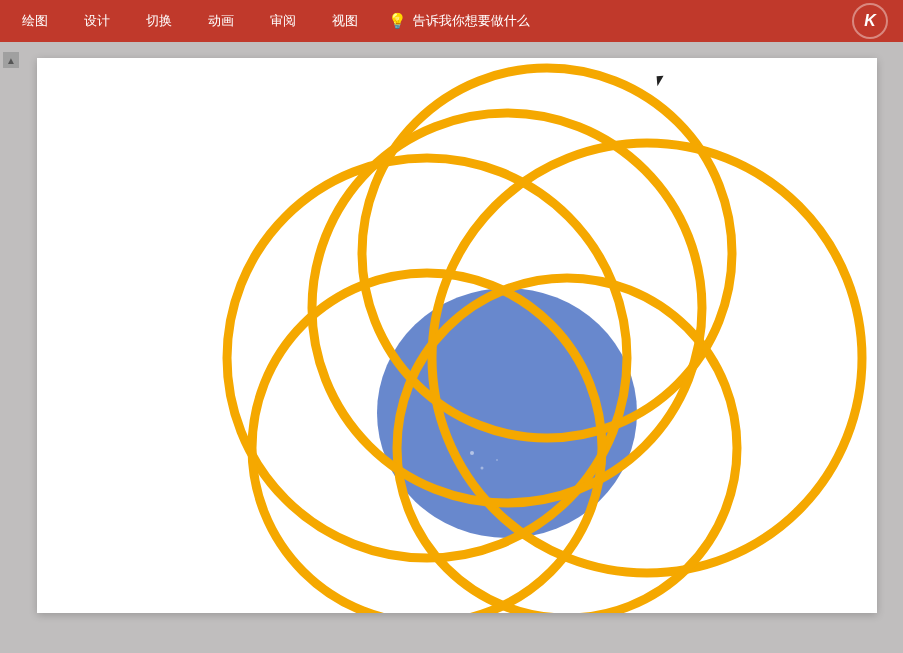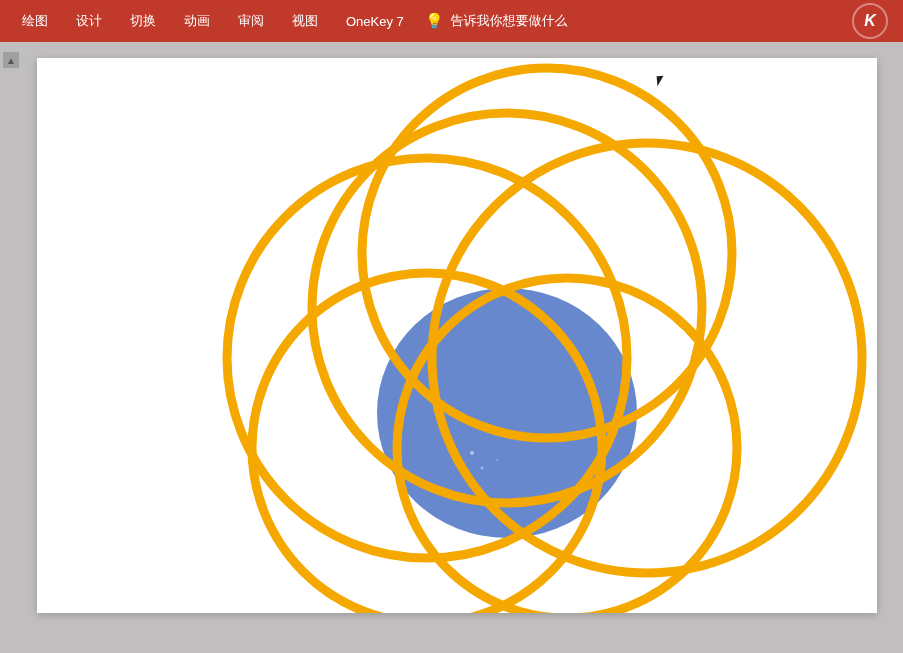--- a/index.html
+++ b/index.html
@@ -6,21 +6,21 @@
     body { width: 903px; height: 653px; overflow: hidden; background: #c0bebe; font-family: 'Microsoft YaHei', SimSun, sans-serif; }
 
     
     #menubar {
       width: 100%;
       height: 42px;
       background: #c0392b;
       display: flex;
       align-items: center;
       padding: 0 8px;
-      gap: 0;
+      gap: 8px;
       text-align: center;
     }
     .menu-item {
       color: white;
       font-size: 13px;
       padding: 4px 14px;
       cursor: pointer;
       white-space: nowrap;
       height: 100%;
       display: flex;
@@ -142,21 +142,20 @@
 </head>
 <body>
 
 <div id="menubar">
   <div class="menu-item">绘图</div>
   <div class="menu-item">设计</div>
   <div class="menu-item">切换</div>
   <div class="menu-item">动画</div>
   <div class="menu-item">审阅</div>
   <div class="menu-item">视图</div>
-  <div class="menu-item">OneKey 7</div>
   <div class="menu-search">
     <span style="font-size:15px;">💡</span>
     <span>告诉我你想要做什么</span>
   </div>
   <div class="logo-area">
     <div class="logo-circle" style="font-style:italic; font-size:16px;">K</div>
   </div>
 </div>
 
 <div id="main">

